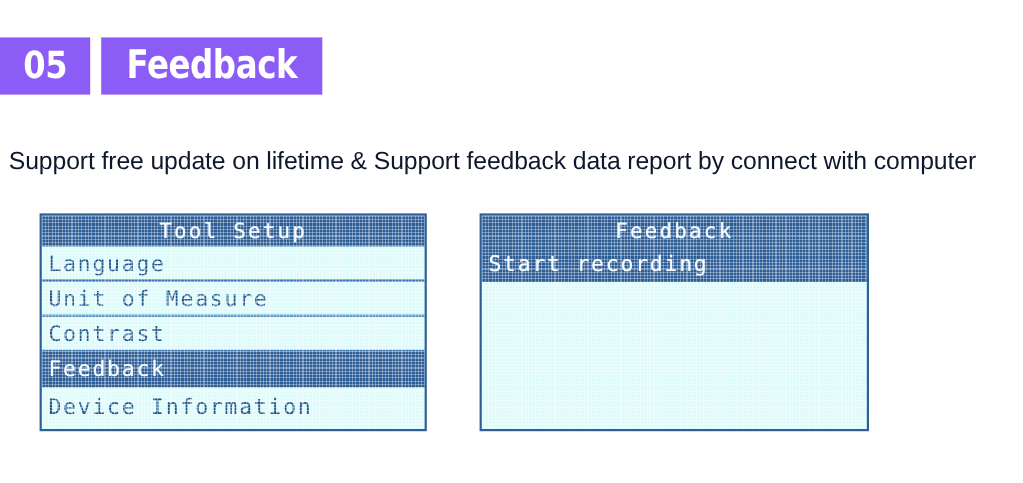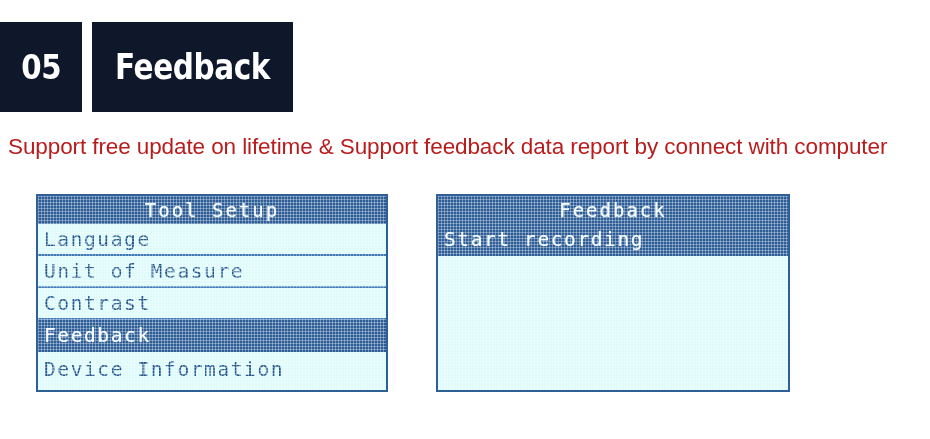--- a/index.html
+++ b/index.html
@@ -18,23 +18,23 @@
 
   
   .section-header {
     position: absolute;
     left: 0px;
     top: 22px;
     height: 73px;
   }
   .hdr-block {
     position: absolute;
-    top: 0;
-    height: 90px;
-    background: #0f172a;
+    top: 12px;
+    height: 52px;
+    background: #8b5cf6;
     display: flex;
     align-items: center;
     justify-content: center;
   }
   .hdr-num {
     left: 0px;
     width: 82px;
   }
   .hdr-title {
     left: 92px;
@@ -58,21 +58,21 @@
     transform: scaleX(0.82);
     line-height: 1;
   }
 
   
   .description {
     position: absolute;
     left: 8px;
     top: 110px;
     width: 880px;
-    color: #b91c1c;
+    color: #0f172a;
     font-size: 22.5px;
     font-family: "Liberation Sans", sans-serif;
     line-height: 1.22;
     letter-spacing: -0.1px;
   }
 
   
   .lcd {
     position: absolute;
     box-sizing: border-box;

